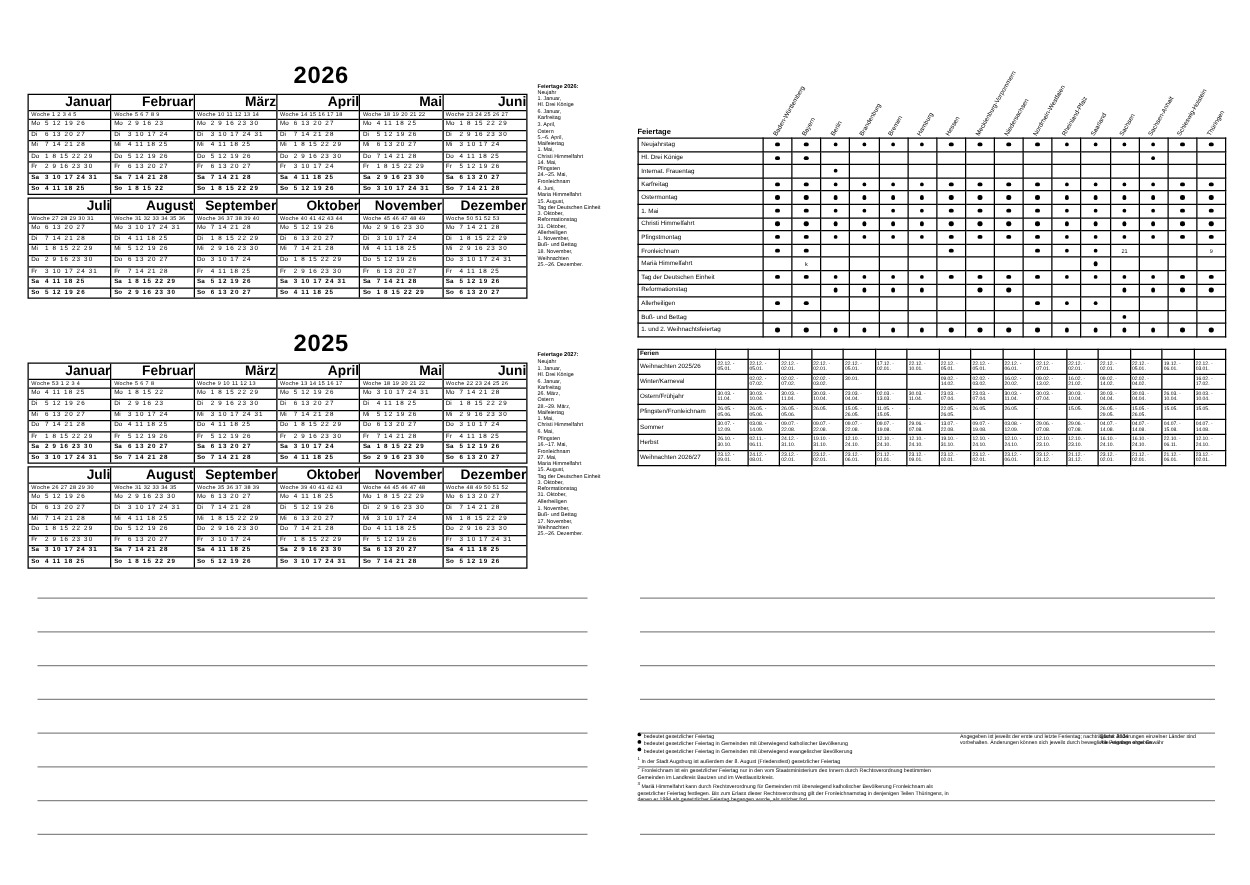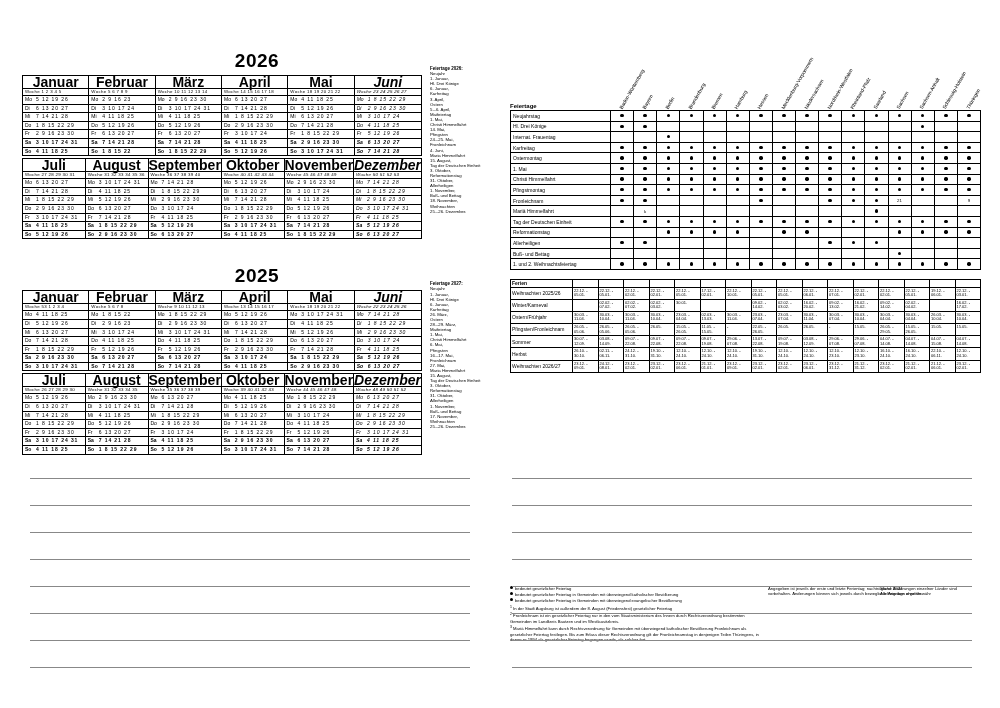--- a/index.html
+++ b/index.html
@@ -23,23 +23,23 @@
   .cal-grid{
     display:grid;
     grid-template-columns:repeat(6,1fr);
     border:1px solid #000;
     width:398px;
   }
   .month{
     border-right:1px solid #000;
     box-sizing:border-box;
   }
-  .month:last-child{border-right:none;font-style:italic;}
+  .month:last-child{border-right:none;}
   .month-name{
-    text-align:center;font-size:14px;font-weight:bold;
+    text-align:right;font-size:11px;font-weight:bold;
     border-bottom:1px solid #000;padding:1px 0 1px 0;
     line-height:10px;
   }
   .wk-row{
     font-size:4.4px;line-height:6px;padding:0 2px;
     border-bottom:1px solid #000;white-space:nowrap;
     letter-spacing:0.3px;
   }
   .day-row{
     font-size:5px;line-height:7.6px;padding:0 2px;

